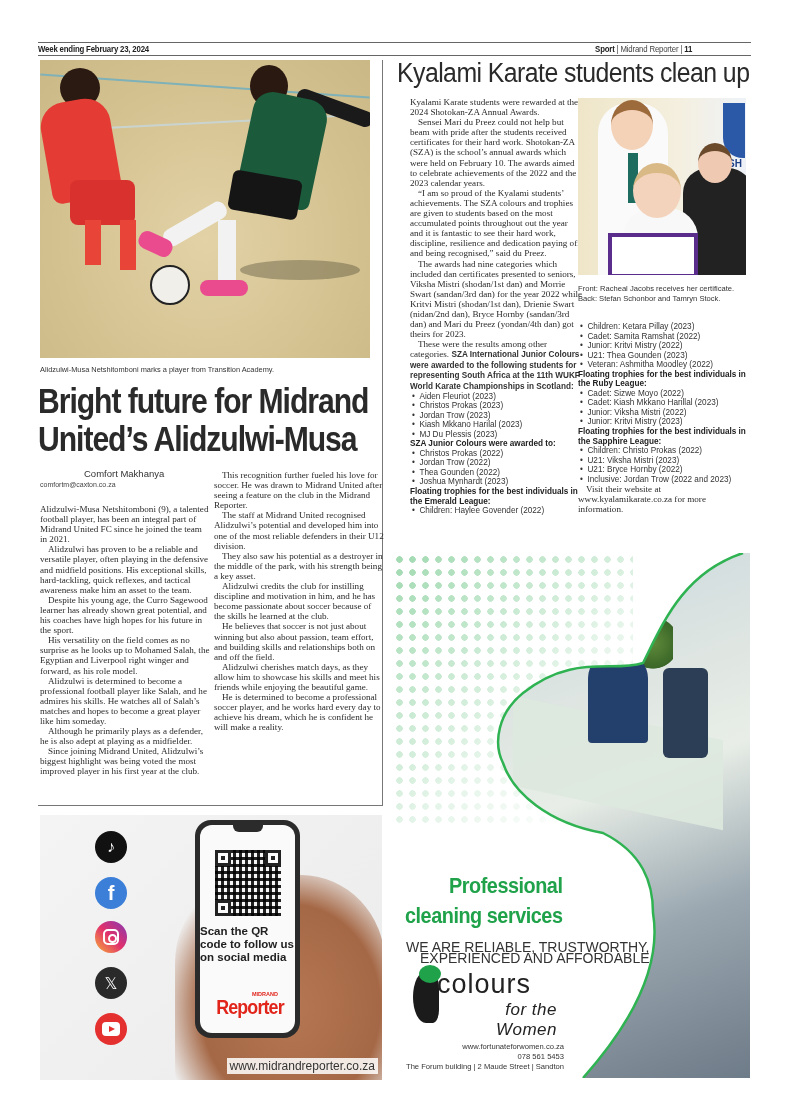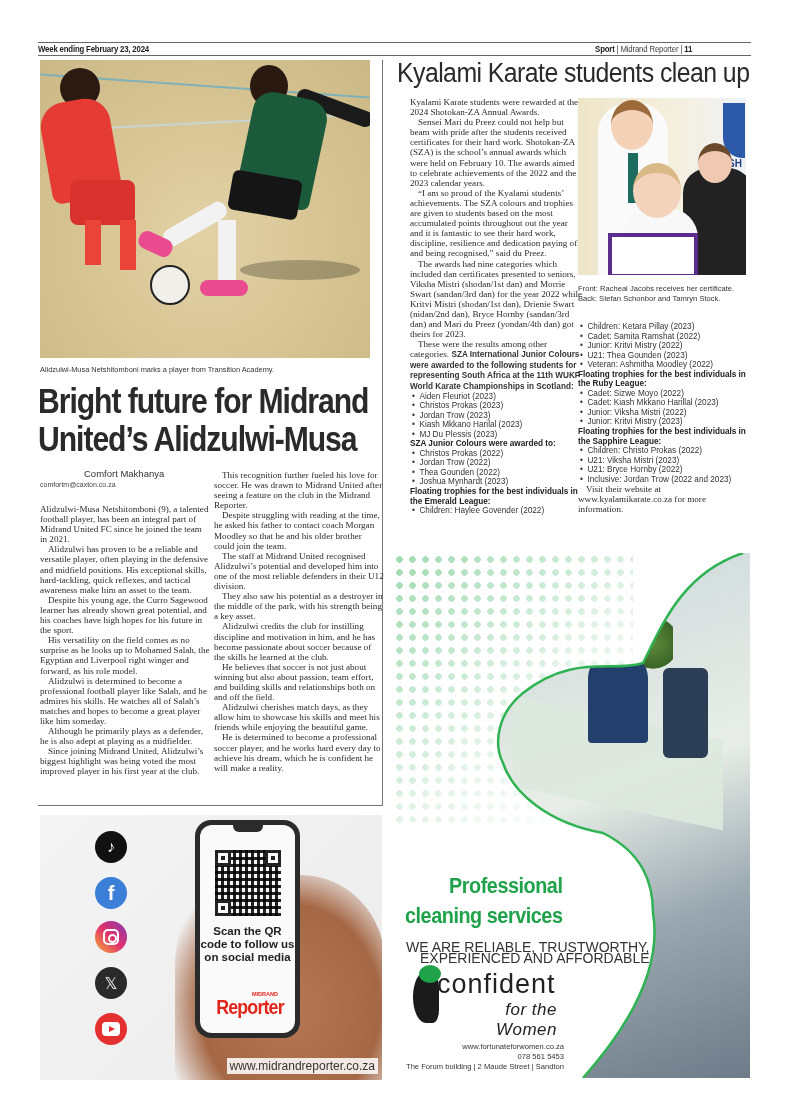--- a/index.html
+++ b/index.html
@@ -89,21 +89,21 @@
   .ic-yt-inner::after { content:""; position:absolute; left:7px; top:3.5px; border-left:6px solid #e53030; border-top:3.5px solid transparent; border-bottom:3.5px solid transparent; }
   .hand { position:absolute; left:135px; top:60px; width:210px; height:220px; background: radial-gradient(ellipse at 55% 60%, #b57753 0%, #a56846 55%, rgba(170,110,80,0.0) 80%); border-radius: 40% 40% 0 0; }
   .phone { position:absolute; left:155px; top:5px; width:105px; height:218px; background:#2b2b2b; border-radius:16px; padding:5px; }
   .phone-screen { width:100%; height:100%; background:#fafafa; border-radius:12px; position:relative; }
   .phone-notch { position:absolute; left:33px; top:0; width:30px; height:7px; background:#2b2b2b; border-radius:0 0 6px 6px; }
   .qr { position:absolute; left:15px; top:25px; width:66px; height:66px; background:
      repeating-linear-gradient(90deg,#222 0 3px, #fafafa 3px 6px),
      repeating-linear-gradient(0deg,#222 0 3px,#fafafa 3px 7px); background-blend-mode: multiply; }
   .qr-corner { position:absolute; width:16px; height:16px; border:3px solid #222; background:#fafafa; }
   .qr-corner::after { content:""; position:absolute; left:3px; top:3px; width:4px; height:4px; background:#222; }
-  .scan-text { position:absolute; left:0; top:100px; width:100%; text-align:center; font-family:"Liberation Sans", sans-serif; font-weight:bold; font-size:11.5px; line-height:13px; color:#222; }
+  .scan-text { position:absolute; left:0; top:100px; width:100%; text-align:left; font-family:"Liberation Sans", sans-serif; font-weight:bold; font-size:11.5px; line-height:13px; color:#222; }
   .rep-small { position:absolute; left:52px; top:166px; font-family:"Liberation Sans", sans-serif; font-weight:bold; font-size:5.5px; color:#e1251b; }
   .rep-logo { position:absolute; left:5px; top:170px; width:90px; text-align:center; font-family:"Liberation Sans", sans-serif; font-weight:bold; font-size:21px; color:#e1251b; letter-spacing:-1px; transform: scaleX(0.85); }
   .rep-url { position:absolute; right:4px; bottom:6px; background:rgba(255,255,255,0.85); padding:1px 3px; font-family:"Liberation Sans", sans-serif; font-size:12px; color:#333; }
 
   
   .fortunate-ad { left: 393px; top: 553px; width: 357px; height: 528px; background:#fff; overflow:hidden;text-align:right; }
   .dots { position:absolute; left:0; top:0; width:240px; height:270px;
      background-image: radial-gradient(circle, #8fd3a2 3px, transparent 3.5px);
      background-size: 13px 13px; opacity:0.85;
      -webkit-mask-image: linear-gradient(135deg, #000 0%, rgba(0,0,0,0.25) 60%, transparent 90%);
@@ -176,21 +176,20 @@
   <p class="indent">Alidzulwi has proven to be a reliable and versatile player, often playing in the defensive and midfield positions. His exceptional skills, hard-tackling, quick reflexes, and tactical awareness make him an asset to the team.</p>
   <p class="indent">Despite his young age, the Curro Sagewood learner has already shown great potential, and his coaches have high hopes for his future in the sport.</p>
   <p class="indent">His versatility on the field comes as no surprise as he looks up to Mohamed Salah, the Egyptian and Liverpool right winger and forward, as his role model.</p>
   <p class="indent">Alidzulwi is determined to become a professional football player like Salah, and he admires his skills. He watches all of Salah’s matches and hopes to become a great player like him someday.</p>
   <p class="indent">Although he primarily plays as a defender, he is also adept at playing as a midfielder.</p>
   <p class="indent">Since joining Midrand United, Alidzulwi’s biggest highlight was being voted the most improved player in his first year at the club.</p>
 </div>
 
 <div class="abs col-text soccer-col2">
   <p class="indent">This recognition further fueled his love for soccer. He was drawn to Midrand United after seeing a feature on the club in the Midrand Reporter.</p>
-  <p class="indent">Despite struggling with reading at the time, he asked his father to contact coach Morgan Moodley so that he and his older brother could join the team.</p>
   <p class="indent">The staff at Midrand United recognised Alidzulwi’s potential and developed him into one of the most reliable defenders in their U12 division.</p>
   <p class="indent">They also saw his potential as a destroyer in the middle of the park, with his strength being a key asset.</p>
   <p class="indent">Alidzulwi credits the club for instilling discipline and motivation in him, and he has become passionate about soccer because of the skills he learned at the club.</p>
   <p class="indent">He believes that soccer is not just about winning but also about passion, team effort, and building skills and relationships both on and off the field.</p>
   <p class="indent">Alidzulwi cherishes match days, as they allow him to showcase his skills and meet his friends while enjoying the beautiful game.</p>
   <p class="indent">He is determined to become a professional soccer player, and he works hard every day to achieve his dream, which he is confident he will make a reality.</p>
 </div>
 
 <div class="abs karate-headline">Kyalami Karate students clean up</div>
 
@@ -295,21 +294,21 @@
     <div>Professional</div>
     <div>cleaning services</div>
   </div>
   <div class="cleaning-sub">
     <div>WE ARE RELIABLE, TRUSTWORTHY,</div>
     <div>EXPERIENCED AND AFFORDABLE</div>
   </div>
   <div class="fw-logo">
     <div class="fw-head"></div>
     <div class="fw-leaf"></div>
-    <div class="fw-name">confident</div>
+    <div class="fw-name">colours</div>
     <div class="fw-sub">for the Women</div>
   </div>
   <div class="fw-contact">
     <div>www.fortunateforwomen.co.za</div>
     <div>078 561 5453</div>
     <div>The Forum building | 2 Maude Street | Sandton</div>
   </div>
 </div>
 
 </body></html>

